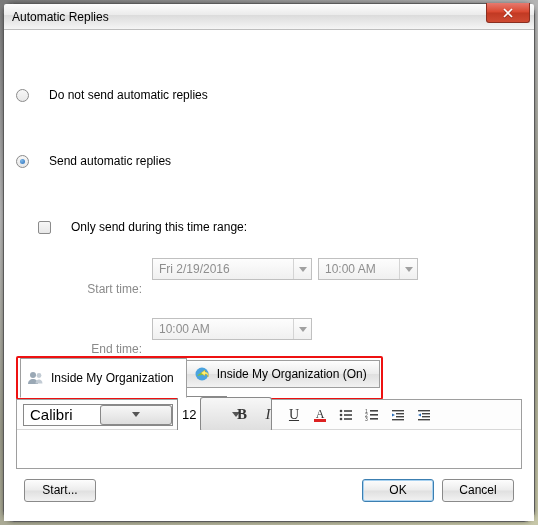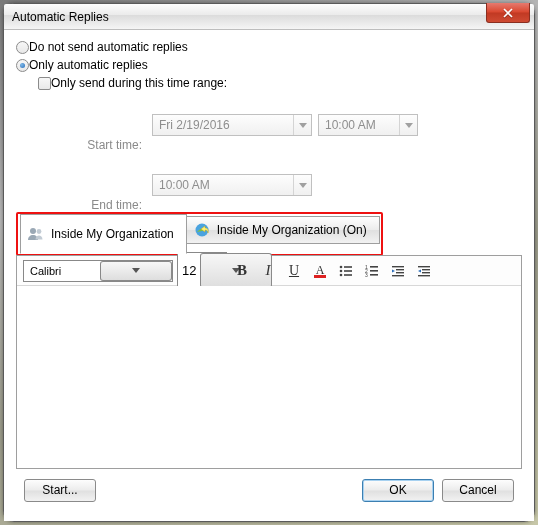--- a/index.html
+++ b/index.html
@@ -47,21 +47,21 @@
     color:#fff;
   }
   .close-btn svg { filter: drop-shadow(0 1px 0 rgba(0,0,0,.3)); }
   .client {
     flex:1;
     background:#fff;
     padding:10px 12px 10px 12px;
     display:flex; flex-direction:column;
     position:relative;
   }
-  .radio-row { display:flex; align-items:center; gap:0; margin-bottom:4px; cursor:default;}
+  .radio-row { display:flex; align-items:center; gap:20px; margin-bottom:4px; cursor:default;margin-top:48px;}
   .radio, .checkbox {
     width:13px; height:13px;
     display:inline-flex; align-items:center; justify-content:center;
     background:linear-gradient(#f7f7f7,#e8e8e8);
     border:1px solid #8b8b8b;
   }
   .radio { border-radius:50%; }
   .radio.checked::after{
     content:""; width:5px; height:5px; border-radius:50%;
     background: radial-gradient(circle at 35% 35%, #7db8e8, #2a6db9);
@@ -131,21 +131,21 @@
     padding:0 6px;
     gap:4px;
     background:#fdfdfd;
   }
   .font-combo {
     width:150px; height:22px;
     border:1px solid #888;
     display:flex; align-items:center;
     background:#fff;
   }
-  .font-combo .txt { flex:1; padding:0 6px; font-size:11px; }
+  .font-combo .txt { flex:1; padding:0 6px; font-size:15px; }
   .font-combo .btn, .size-combo .btn {
     width:18px; height:100%;
     background:linear-gradient(#f7f7f7,#dedede);
     border-left:1px solid #888;
     display:flex; align-items:center; justify-content:center;
   }
   .size-combo {
     width:50px; height:37px;
     border:1px solid #888;
     display:flex; align-items:center;
@@ -205,21 +205,21 @@
 
   <div class="client">
 
     <div class="radio-row">
       <span class="radio"></span>
       <span>Do not send automatic replies</span>
     </div>
 
     <div class="radio-row">
       <span class="radio checked"></span>
-      <span>Only automatic replies</span>
+      <span>Send automatic replies</span>
     </div>
 
     <div class="radio-row indent1">
       <span class="checkbox"></span>
       <span>Only send during this time range:</span>
     </div>
 
     <div class="time-grid">
       <div class="time-label">Start time:</div>
       <div class="combo">

